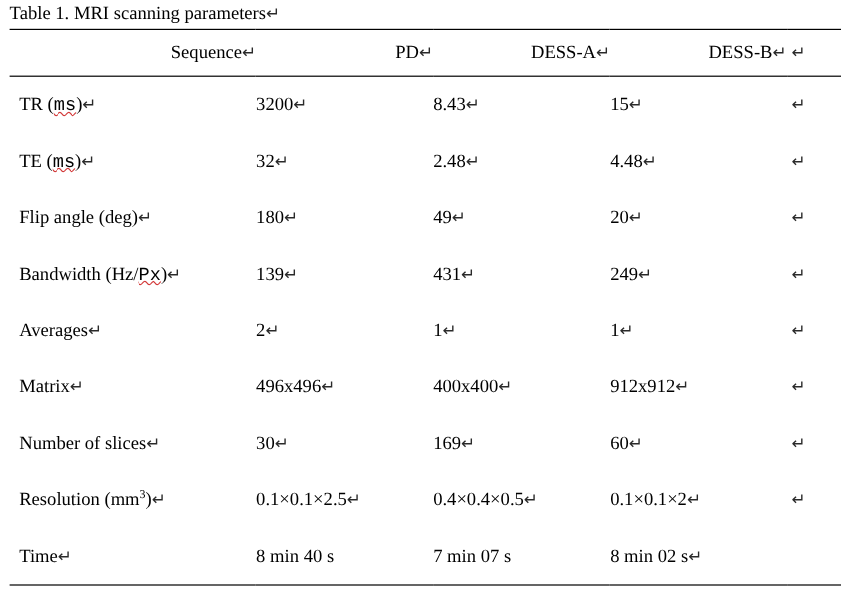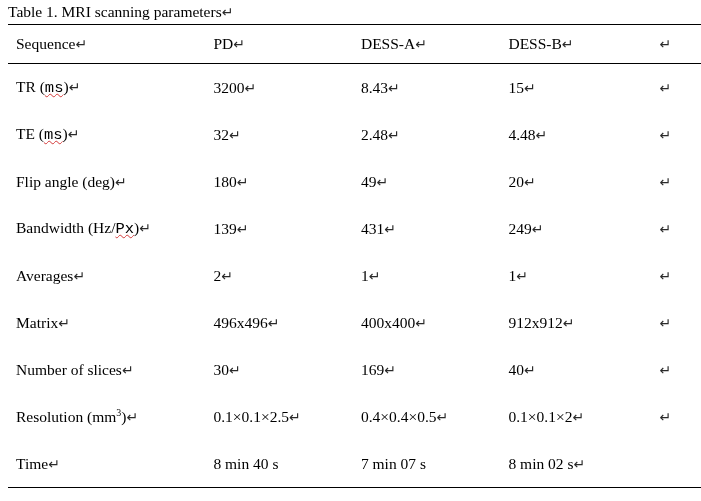--- a/index.html
+++ b/index.html
@@ -39,21 +39,21 @@
     top: 24px;
     width: 700px;
     border-collapse: collapse;
     font-size: 15.5px;
   }
   table.mri thead tr.header-row > th {
     border-top: 1.6px solid #000;
     border-bottom: 1.1px solid #000;
     padding: 6px 0 6px 0;
     font-weight: normal;
-    text-align: left;
+    text-align: right;
     height: 26px;
   }
   table.mri tbody tr > td {
     padding: 10px 0 10px 0;
     text-align: left;
     height: 27px;
   }
   table.mri tbody tr:last-child > td {
     border-bottom: 1.6px solid #000;
   }
@@ -151,21 +151,21 @@
         <td><span>496x496</span><span class="pilcrow">↵</span></td>
         <td><span>400x400</span><span class="pilcrow">↵</span></td>
         <td><span>912x912</span><span class="pilcrow">↵</span></td>
         <td class="cut-cell"><span class="pilcrow">↵</span></td>
       </tr>
 
       <tr>
         <td class="col-label"><span>Number of slices</span><span class="pilcrow">↵</span></td>
         <td><span>30</span><span class="pilcrow">↵</span></td>
         <td><span>169</span><span class="pilcrow">↵</span></td>
-        <td><span>40</span><span class="pilcrow">↵</span></td>
+        <td><span>60</span><span class="pilcrow">↵</span></td>
         <td class="cut-cell"><span class="pilcrow">↵</span></td>
       </tr>
 
       <tr>
         <td class="col-label"><span class="nowrap">Resolution (mm<span class="sup">3</span>)</span><span class="pilcrow">↵</span></td>
         <td><span>0.1×0.1×2.5</span><span class="pilcrow">↵</span></td>
         <td><span>0.4×0.4×0.5</span><span class="pilcrow">↵</span></td>
         <td><span>0.1×0.1×2</span><span class="pilcrow">↵</span></td>
         <td class="cut-cell"><span class="pilcrow">↵</span></td>
       </tr>

